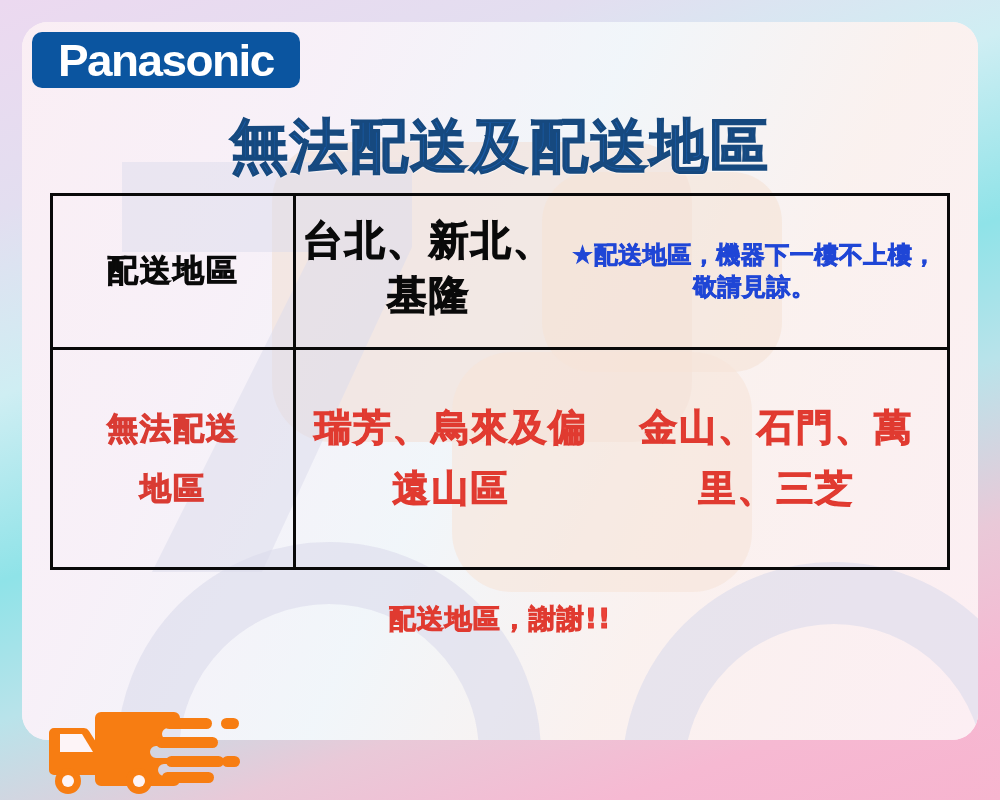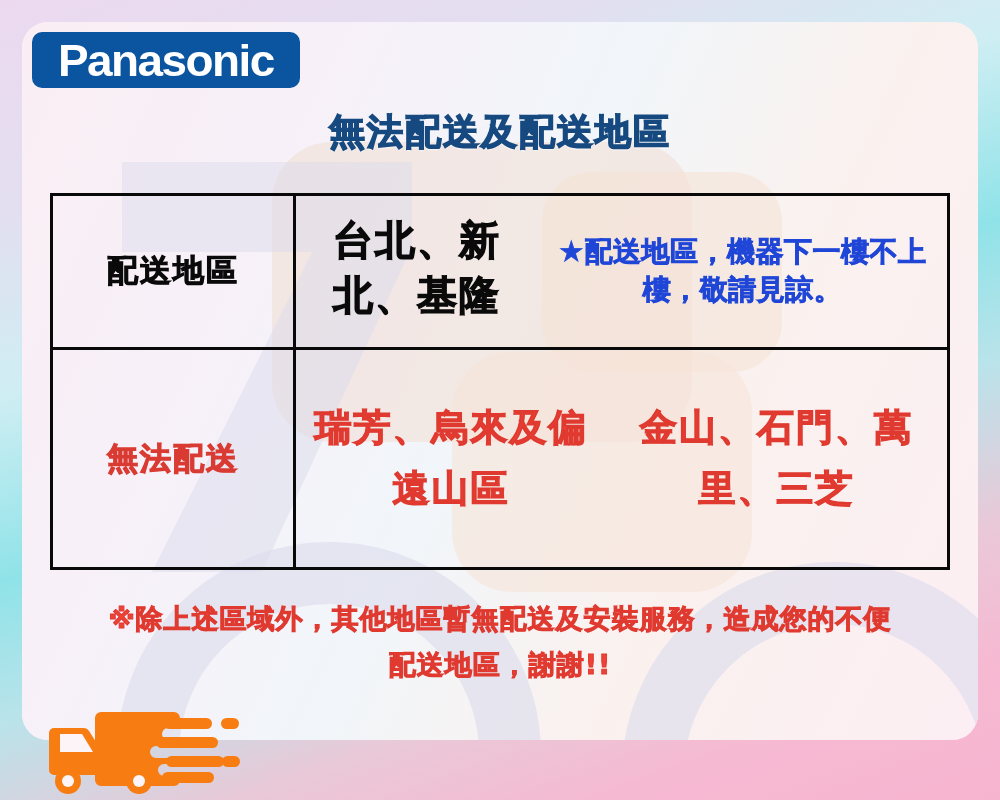--- a/index.html
+++ b/index.html
@@ -134,21 +134,21 @@
 
   
   .headline {
     position: absolute;
     left: 0;
     right: 0;
     top: 108px;
     text-align: center;
     color: #1a5ca8;
     font-weight: bold;
-    font-size: 36px;
+    font-size: 58px;
     letter-spacing: 2px;
     -webkit-text-stroke: 1.5px #16497f;
     text-shadow: 0 2px 0 rgba(255,255,255,0.45);
   }
 
   
   .tbl {
     position: absolute;
     left: 50px;
     top: 193px;
@@ -203,21 +203,21 @@
     color: #0a0a0a;
     font-weight: bold;
     font-size: 40px;
     letter-spacing: 2px;
     -webkit-text-stroke: 1.2px #0a0a0a;
     margin-bottom: 6px;
   }
   .note-blue {
     color: #1f46d6;
     font-weight: bold;
-    font-size: 28px;
+    font-size: 24px;
     letter-spacing: 0.5px;
     -webkit-text-stroke: 0.8px #1f46d6;
   }
   .big-red {
     color: #ef4338;
     font-weight: bold;
     font-size: 37px;
     letter-spacing: 2px;
     line-height: 1.65;
     -webkit-text-stroke: 1.2px #e03a30;
@@ -279,31 +279,31 @@
       </div>
       <div class="tcell-body">
         <span class="big-black">台北、新北、基隆</span>
         <span class="note-blue">★配送地區，機器下一樓不上樓，敬請見諒。</span>
       </div>
     </div>
 
     <div class="trow trow-2">
       <div class="tcell-label">
         <span class="lbl-red">無法配送</span>
+        <span class="lbl-red">地區</span>
       </div>
       <div class="tcell-body">
         <span class="big-red">瑞芳、烏來及偏遠山區</span>
         <span class="big-red">金山、石門、萬里、三芝</span>
       </div>
     </div>
 
   </div>
 
   <div class="footnote">
-    <div>※除上述區域外，其他地區暫無配送及安裝服務，造成您的不便</div>
     <div>配送地區，謝謝!!</div>
   </div>
 
   <svg class="truck" viewBox="0 0 250 100">
     <g fill="#F77D12">
       <path d="M38 34 h30 a6 6 0 0 1 5 3 l14 22 a5 5 0 0 1 1 3 v14 a5 5 0 0 1 -5 5 h-45 a5 5 0 0 1 -5 -5 v-37 a5 5 0 0 1 5 -5 z"></path>
       <path d="M44 40 h22 l11 18 h-33 z" fill="#fdf4f7"></path>
       <path d="M85 18 h73 a6 6 0 0 1 6 6 v10 h-12 a6 6 0 0 0 0 12 h12 v6 h-24 a6 6 0 0 0 0 12 h24 v6 h-16 a6 6 0 0 0 0 12 h16 v4 a6 6 0 0 1 -6 6 h-73 a6 6 0 0 1 -6 -6 v-62 a6 6 0 0 1 6 -6 z"></path>
       <rect x="148" y="24" width="48" height="11" rx="5.5"></rect>
       <rect x="205" y="24" width="18" height="11" rx="5.5"></rect>

